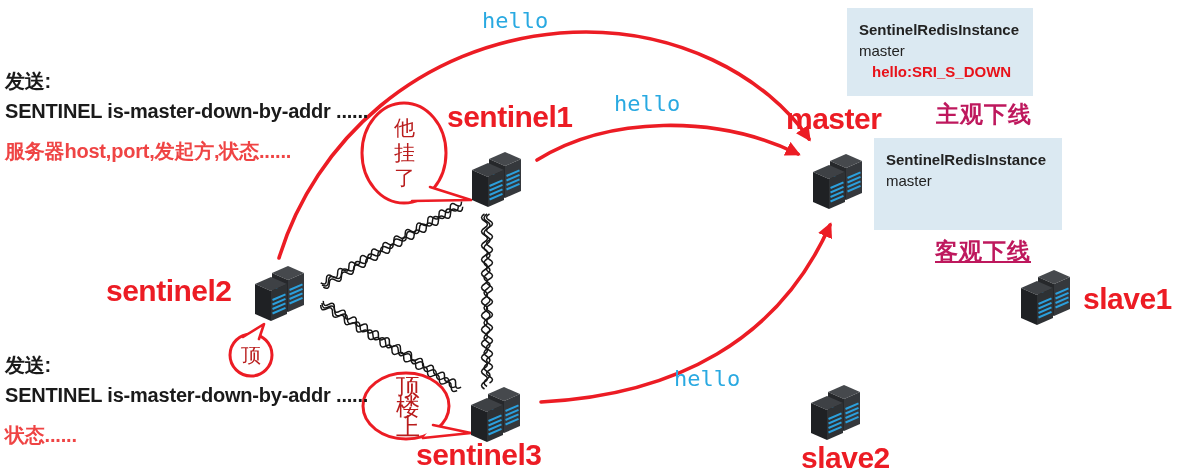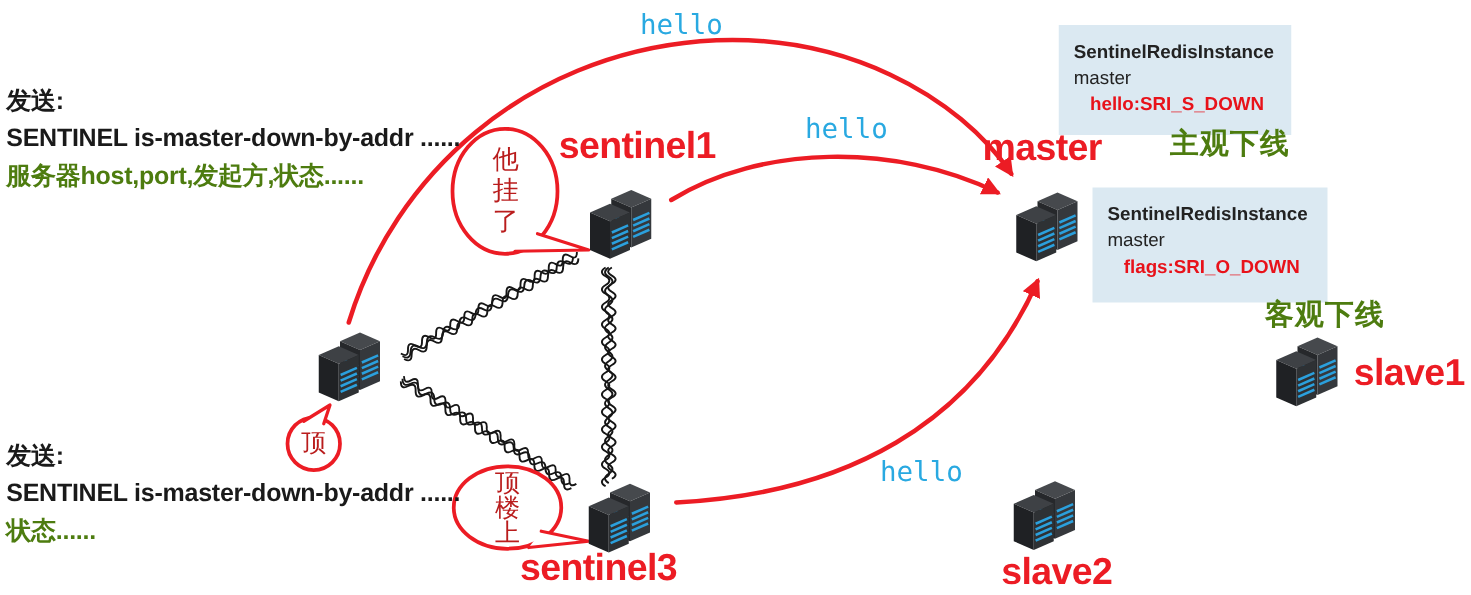--- a/index.html
+++ b/index.html
@@ -12,36 +12,36 @@
   .bubble-shape{fill:#ffffff;stroke:#ec1c24;stroke-width:3;}
   .bubble-tail{fill:#ffffff;stroke:#ec1c24;stroke-width:2.6;stroke-linejoin:round;stroke-linecap:round;}
   #scribbles path{fill:none;stroke:#161616;stroke-width:1.5;}
   .node-icon{position:absolute;width:68px;height:68px;z-index:2;}
   .node-label{
     position:absolute;z-index:3;color:#ec1c24;font-weight:bold;font-size:30px;
     letter-spacing:-0.5px;white-space:nowrap;line-height:1.1;
   }
   .hello{
     position:absolute;z-index:3;color:#29a9e1;font-size:22px;
-    font-family:"DejaVu Sans Mono","Liberation Mono",monospace;white-space:nowrap;margin-left:30px;
+    font-family:"DejaVu Sans Mono","Liberation Mono",monospace;white-space:nowrap;
   }
   .annot{position:absolute;z-index:3;font-weight:bold;font-size:20px;color:#1a1a1a;line-height:30px;white-space:nowrap;letter-spacing:-0.2px;}
-  .annot .red{color:#4d7c0f;}
+  .annot .red{color:#ef4444;margin-top:10px;}
   .info-box{
     position:absolute;z-index:2;background:#dbe9f2;padding:11px 12px 8px 12px;
-    font-size:15px;line-height:21px;color:#222;box-sizing:border-box;margin-top:12px;
+    font-size:15px;line-height:21px;color:#222;box-sizing:border-box;
   }
   .info-box .title{font-weight:bold;white-space:nowrap;}
   .info-box .flags{color:#e8121a;font-weight:bold;margin-left:13px;white-space:nowrap;}
-  .cn-caption{position:absolute;z-index:3;font-weight:bold;font-size:23px;color:#4d7c0f;letter-spacing:1px;white-space:nowrap;}
+  .cn-caption{position:absolute;z-index:3;font-weight:bold;font-size:23px;color:#be185d;letter-spacing:1px;white-space:nowrap;}
   .bubble-text{
     position:absolute;z-index:4;color:#b91c1c;font-size:21px;line-height:25px;
     width:23px;word-break:break-all;text-align:center;
   }
-  .bubble-text.small{font-size:20px;line-height:20px;width:20px;}
+  .bubble-text.small{font-size:24px;line-height:20px;width:20px;}
   .bubble-text.single{width:auto;font-size:20px;line-height:20px;}
 </style>
 </head>
 <body>
 
 <div id="canvas">
 
   <svg id="arrow-layer" width="1177" height="476" viewBox="0 0 1177 476">
     <defs>
       <marker id="arrowhead" viewBox="0 0 10 10" refX="8" refY="5" markerWidth="4.2" markerHeight="4.2" orient="auto" markerUnits="strokeWidth">
@@ -132,40 +132,40 @@
       <use href="#server-sym"></use>
     </svg>
   <svg class="node-icon" style="left:1011px;top:264px;">
       <use href="#server-sym"></use>
     </svg>
   <svg class="node-icon" style="left:801px;top:379px;">
       <use href="#server-sym"></use>
     </svg>
 
   <div class="node-label" style="left:447px;top:100px;text-align:center;">sentinel1</div>
+  <div class="node-label" style="left:106px;top:274px;">sentinel2</div>
   <div class="node-label" style="left:416px;top:438px;">sentinel3</div>
   <div class="node-label" style="left:786px;top:102px;">master</div>
   <div class="node-label" style="left:1083px;top:282px;">slave1</div>
   <div class="node-label" style="left:801px;top:441px;">slave2</div>
 
   <div class="hello" style="left:482px;top:8px;">hello</div>
   <div class="hello" style="left:614px;top:91px;">hello</div>
   <div class="hello" style="left:674px;top:366px;">hello</div>
 
   <div class="info-box" style="left:847px;top:8px;width:186px;height:88px;">
     <div class="title">SentinelRedisInstance</div>
     <div class="inst">master</div>
     <div class="flags">hello:SRI_S_DOWN</div>
   </div>
   <div class="cn-caption" style="left:936px;top:99px;">主观下线</div>
 
   <div class="info-box" style="left:874px;top:138px;width:188px;height:92px;">
     <div class="title">SentinelRedisInstance</div>
     <div class="inst">master</div>
-    <div class="flags">flags:SRI_O_DOWN</div>
   </div>
-  <div class="cn-caption" style="left:1012px;top:236px;">客观下线</div>
+  <div class="cn-caption" style="left:935px;top:236px;text-decoration:underline;">客观下线</div>
 
   <div class="bubble-text" style="left:393px;top:115px;">他挂了</div>
   <div class="bubble-text single" style="left:241px;top:345px;">顶</div>
   <div class="bubble-text small" style="left:396px;top:377px;">顶楼上</div>
 
 </div>
 
 </body></html>

